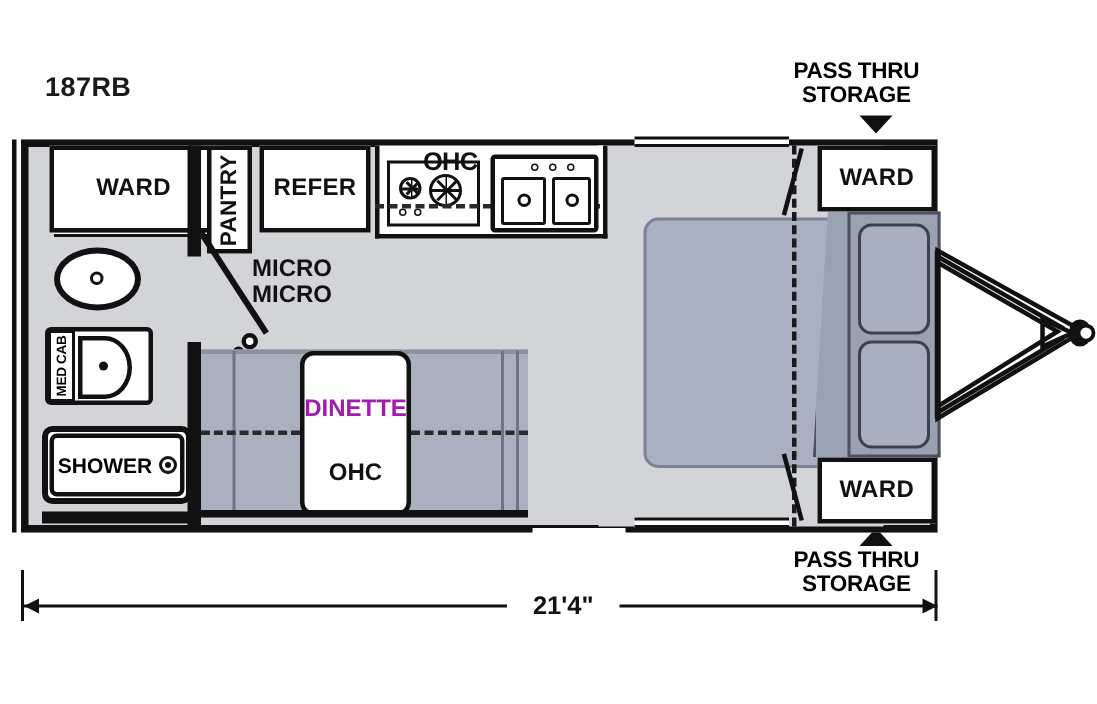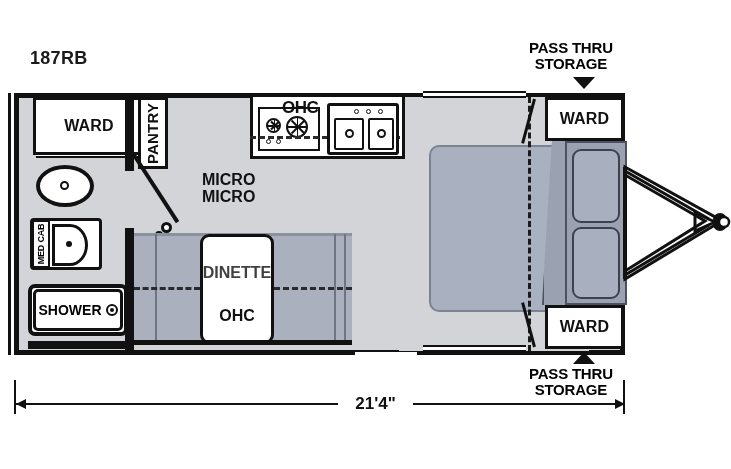--- a/index.html
+++ b/index.html
@@ -54,21 +54,20 @@
   #arrow-bottom { left: 573px; top: 352px; }
 
   #micro-below {
     left: 168px; top: 172px;
     font-size: 16px;
     font-weight: bold;
     line-height: 1.06;
     color: #111111;
     text-align: left;
     white-space: nowrap;
-    margin-left: 34px;
   }
 
   
   #trailer-body {
     left: 14px; top: 93px;
     width: 611px; height: 262px;
     background: #d2d4d8;
     border: 5px solid #111111;
   }
   
@@ -329,21 +328,21 @@
     left: 186px; top: 141px;
     width: 74px; height: 110px;
     background: #ffffff;
     border: 3px solid #111111;
     border-radius: 9px;
   }
   #dinette-label {
     left: 186px; top: 171px;
     width: 74px;
     text-align: center;
-    font-size: 16px; font-weight: bold; color: #404040;
+    font-size: 16px; font-weight: bold; color: #a21caf;
   }
   #dinette-ohc {
     left: 186px; top: 214px;
     width: 74px;
     text-align: center;
     font-size: 16px; font-weight: bold; color: #111111;
   }
   .dinette-seam {
     position: absolute;
     width: 2px;
@@ -567,20 +566,23 @@
     <div class="window" id="win-left-top"></div>
 
     <div class="abs room" id="ward-left">
       <span>WARD</span>
     </div>
 
     <div class="abs room" id="pantry">
       <span>PANTRY</span>
     </div>
 
+    <div class="abs room" id="refer">
+      <span>REFER</span>
+    </div>
 
     <div class="abs" id="galley"></div>
 
     <div class="abs" id="stove">
       <div class="burner" id="burner-sm">
         <div class="burner-spoke" style="left:5.5px;top:0;width:1.5px;height:11px;"></div>
         <div class="burner-spoke" style="left:0;top:5px;width:11px;height:1.5px;"></div>
         <div class="burner-spoke" style="left:5.5px;top:0;width:1.5px;height:11px;transform:rotate(45deg);"></div>
         <div class="burner-spoke" style="left:5.5px;top:0;width:1.5px;height:11px;transform:rotate(-45deg);"></div>
       </div>

